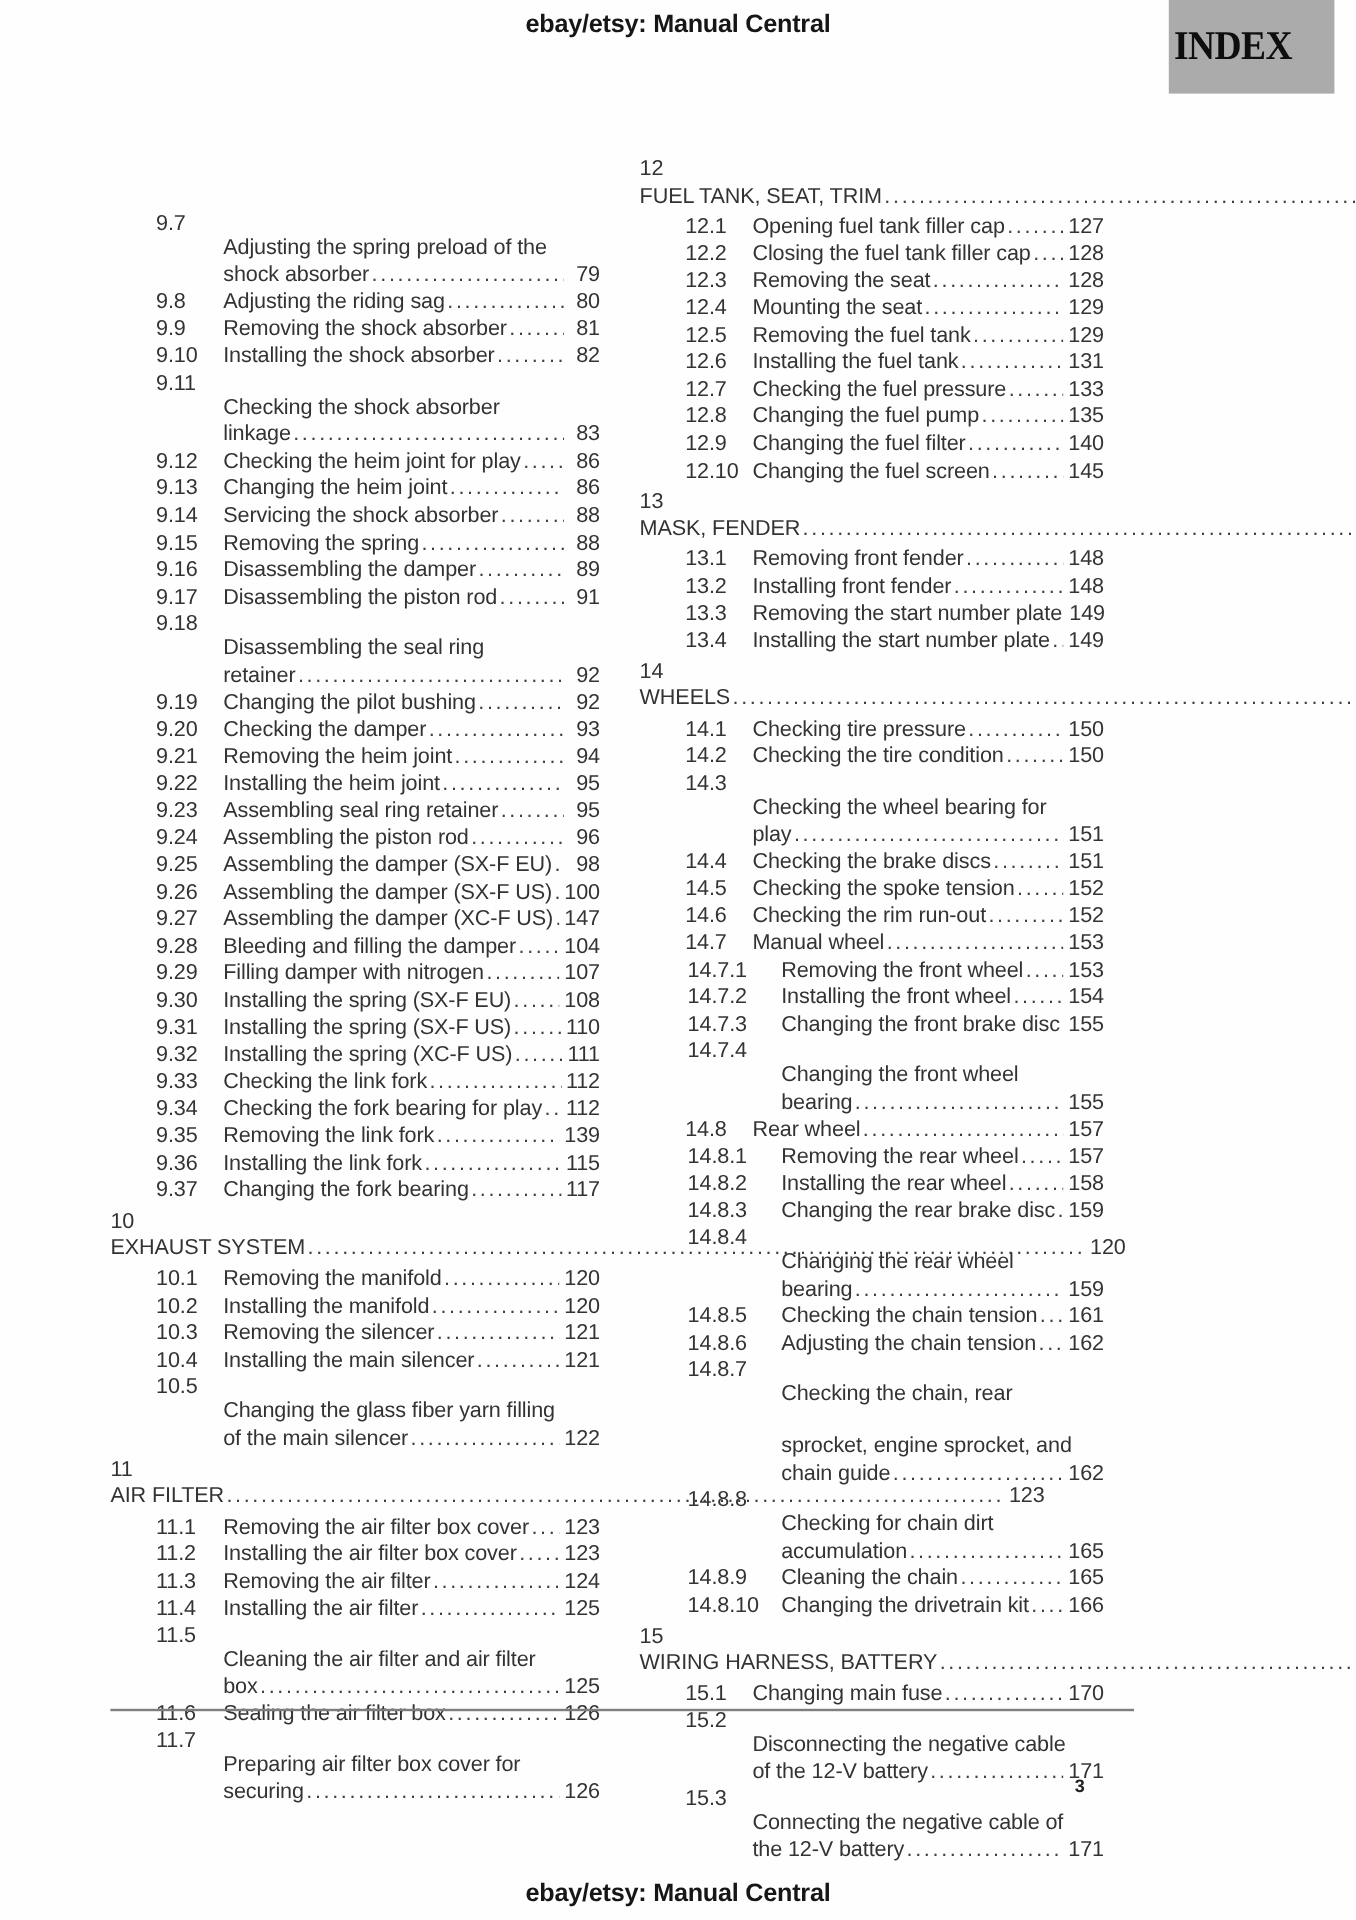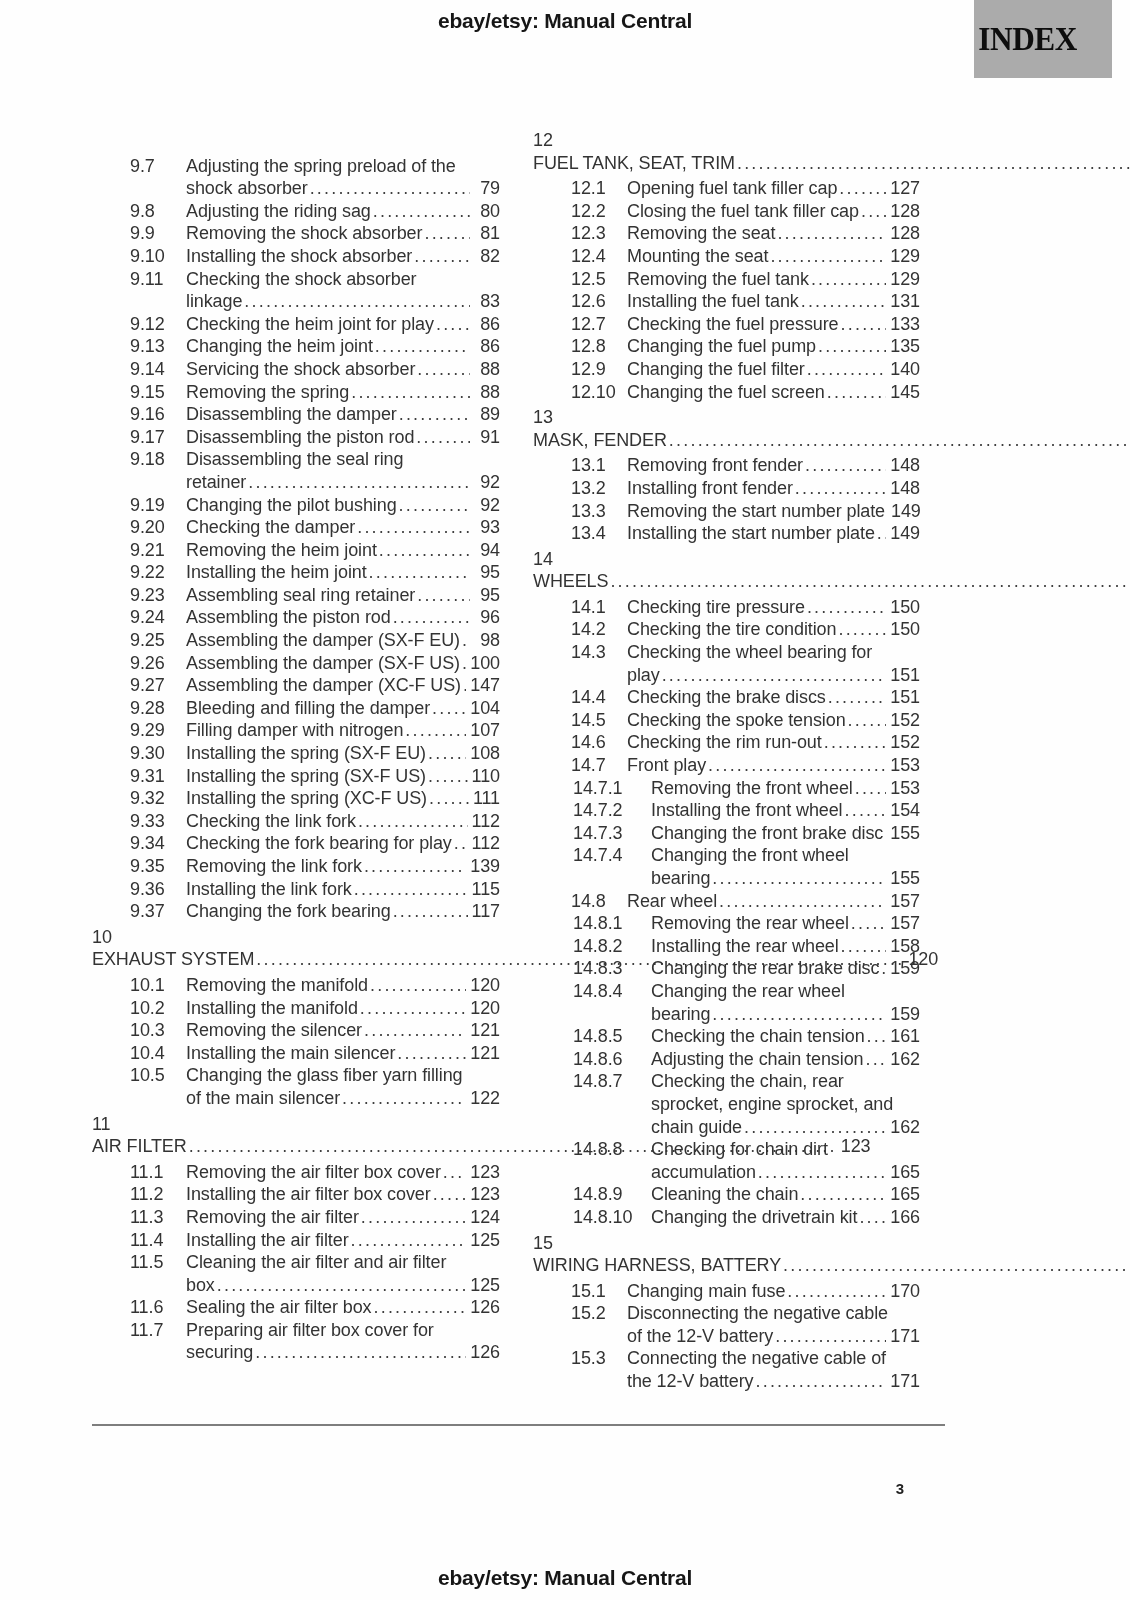--- a/index.html
+++ b/index.html
@@ -69,21 +69,21 @@
   .section { margin: 3px 0; flex-direction: column; }
   .section .num { width: 40px; }
 
   .sub { padding-left: 38px; }
   .sub .num { width: 56px; }
 
   .subsub { padding-left: 40px; }
   .subsub .num { width: 78px; }
 
   .body { flex: 1 1 auto; min-width: 0; }
-  .tline { white-space: nowrap; }
+  .tline { white-space: nowrap; margin-top: 20px; }
   .lastline { display: flex; align-items: baseline; }
   .ttext { flex: none; white-space: nowrap; }
   .dots {
     flex: 1 1 auto;
     overflow: hidden;
     white-space: nowrap;
     letter-spacing: 2.2px;
     margin-left: 2px;
     color: #3f3f3f;
   }
@@ -821,21 +821,21 @@
               <span class="ttext">Checking the rim run-out</span>
               <span class="dots">..........................................................................................</span>
               <span class="pg">152</span>
             </div>
           </div>
         </div>
         <div class="toc-row sub">
           <span class="num">14.7</span>
           <div class="body">
             <div class="lastline">
-              <span class="ttext">Front play</span>
+              <span class="ttext">Manual wheel</span>
               <span class="dots">..........................................................................................</span>
               <span class="pg">153</span>
             </div>
           </div>
         </div>
         <div class="toc-row subsub">
           <span class="num">14.7.1</span>
           <div class="body">
             <div class="lastline">
               <span class="ttext">Removing the front wheel</span>

